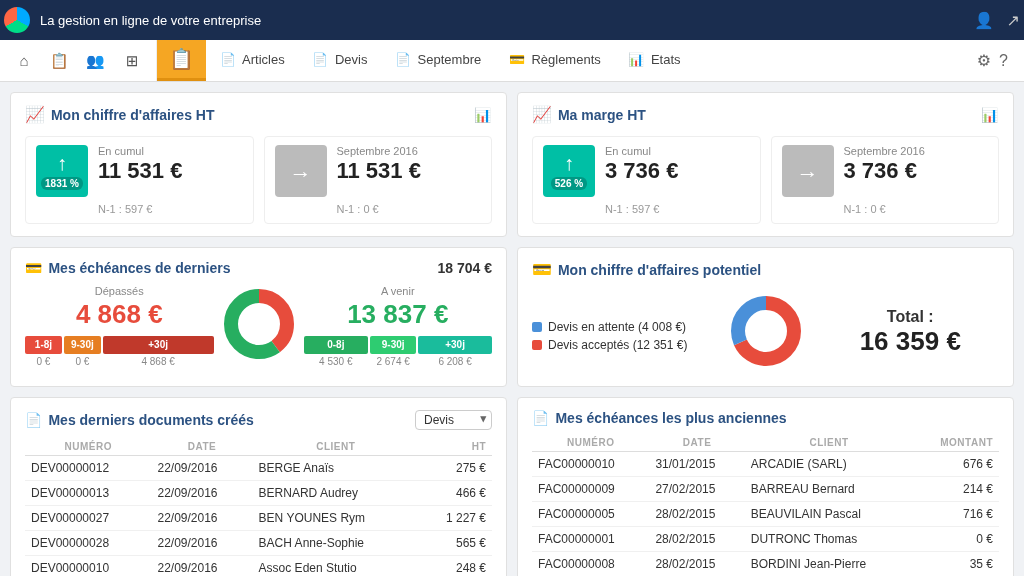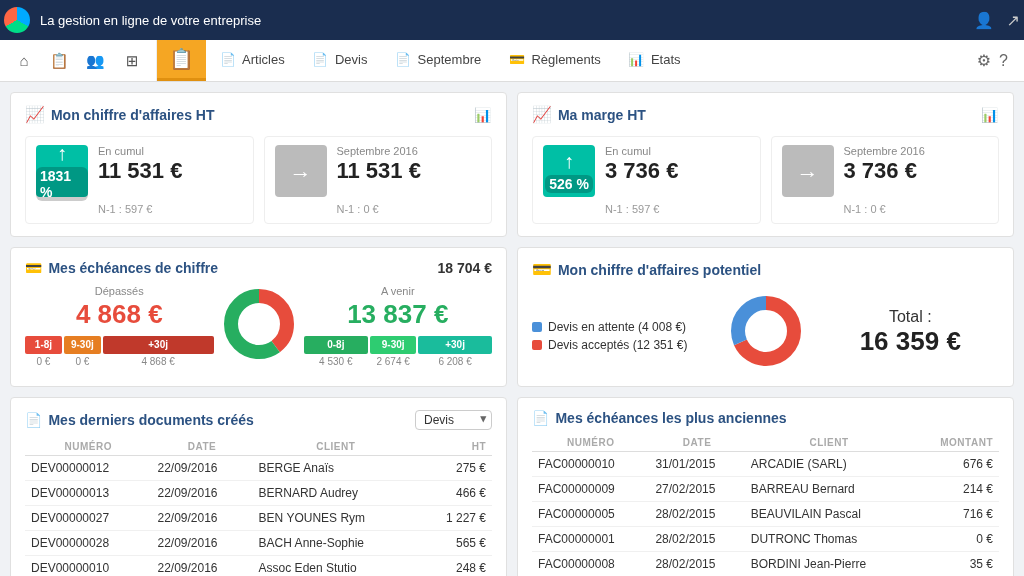--- a/index.html
+++ b/index.html
@@ -75,21 +75,21 @@
     .kpi-box {
       flex: 1; display: flex; align-items: flex-start; gap: 10px;
       padding: 8px 10px; border: 1px solid #eee; border-radius: 4px;
     }
     .kpi-arrow-green {
       width: 52px; height: 52px; flex-shrink: 0;
       background: #00bfa5; border-radius: 4px;
       display: flex; flex-direction: column; align-items: center; justify-content: center;
       color: white; font-size: 20px; font-weight: bold; gap: 2px;
     }
-    .kpi-arrow-green .badge { font-size: 14px; background: rgba(0,0,0,0.2); padding: 1px 4px; border-radius: 6px; }
+    .kpi-arrow-green .badge { font-size: 10px; background: rgba(0,0,0,0.2); padding: 1px 4px; border-radius: 6px; }
     .kpi-arrow-gray {
       width: 52px; height: 52px; flex-shrink: 0;
       background: #bbb; border-radius: 4px;
       display: flex; align-items: center; justify-content: center;
       color: white; font-size: 22px;
     }
     .kpi-text .label { font-size: 11px; color: #888; margin-bottom: 2px; }
     .kpi-text .value { font-size: 22px; font-weight: 700; color: #222; line-height: 1.1; }
     .kpi-text .sublabel { font-size: 11px; color: #999; margin-top: 20px; }
 
@@ -109,21 +109,21 @@
     .bar-labels { display: flex; gap: 2px; margin-top: 2px; font-size: 10px; color: #888; }
     .bar-label { text-align: center; }
 
     
     .potentiel-content { display: flex; align-items: center; gap: 16px; }
     .potentiel-legend { flex: 1; font-size: 12px; margin-top: 11px; }
     .potentiel-legend .item { display: flex; align-items: center; gap: 6px; margin-bottom: 4px; }
     .leg-dot { width: 10px; height: 10px; border-radius: 2px; flex-shrink: 0; }
     .potentiel-donut { flex-shrink: 0; }
     .potentiel-total { flex: 1; text-align: center; }
-    .total-label { font-size: 16px; font-weight: 400; color: #333; }
+    .total-label { font-size: 16px; font-weight: 700; color: #333; }
     .total-value { font-size: 26px; font-weight: 700; color: #222; }
 
     
     .doc-header { display: flex; align-items: center; justify-content: space-between; margin-bottom: 8px; font-size: 14px; font-weight: 600; color: #2c5282; }
     .doc-select {
       font-size: 12px; border: 1px solid #ccc; border-radius: 4px; padding: 2px 20px 2px 8px;
       color: #333; cursor: pointer; appearance: none; background: white;
     }
     .doc-select-wrap { position: relative; }
     .doc-select-wrap::after { content: '▾'; position: absolute; right: 6px; top: 2px; font-size: 11px; color: #666; pointer-events: none; }
@@ -246,21 +246,21 @@
           <div class="sublabel">N-1 : 0 €</div>
         </div>
       </div>
     </div>
   </div>
 
   <div class="card">
     <div class="doc-header">
       <div style="display:flex;align-items:center;gap:6px;">
         <span style="color:#4a90d9;">💳</span>
-        <span>Mes échéances de chiffre</span>
+        <span>Mes échéances de derniers</span>
       </div>
       <span style="font-size:14px;font-weight:700;color:#333;">18 704 €</span>
     </div>
     <div class="ech-row">
       <div class="ech-left">
         <div class="ech-label">Dépassés</div>
         <div class="ech-value">4 868 €</div>
         <div class="bar-row">
           <div class="bar-seg" style="background:#e74c3c;width:20%;justify-content:center;">1-8j</div>
           <div class="bar-seg" style="background:#e67e22;width:20%;justify-content:center;">9-30j</div>

